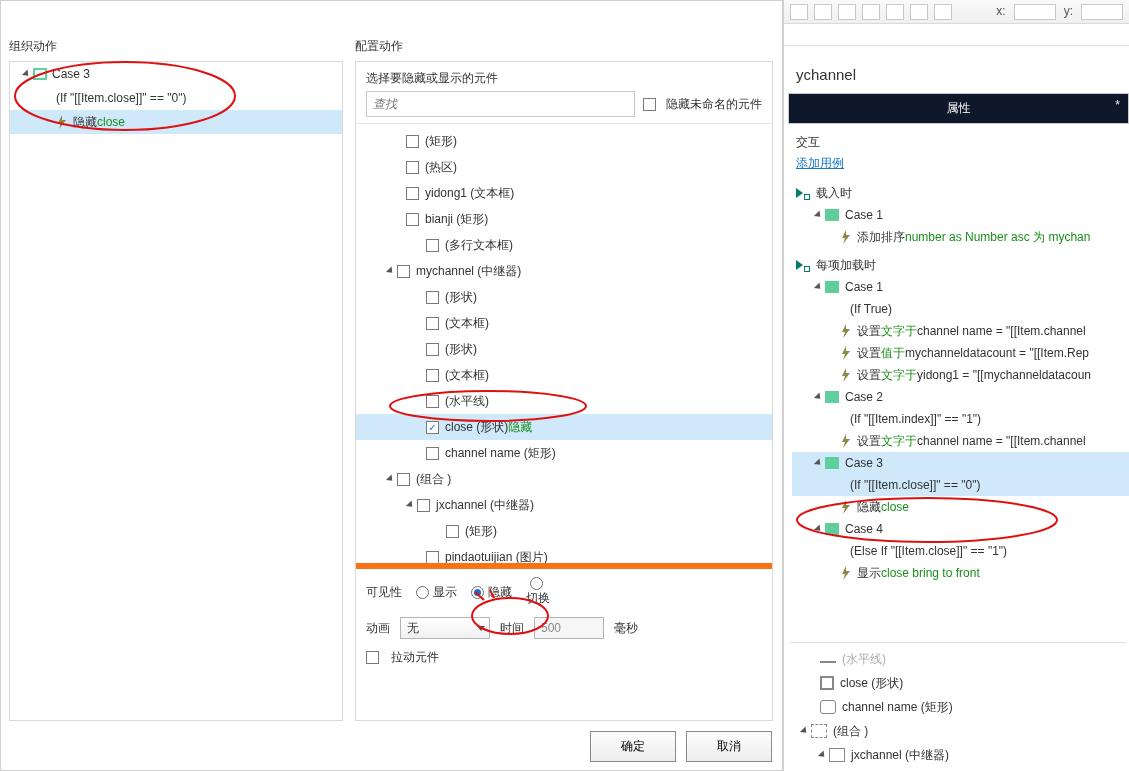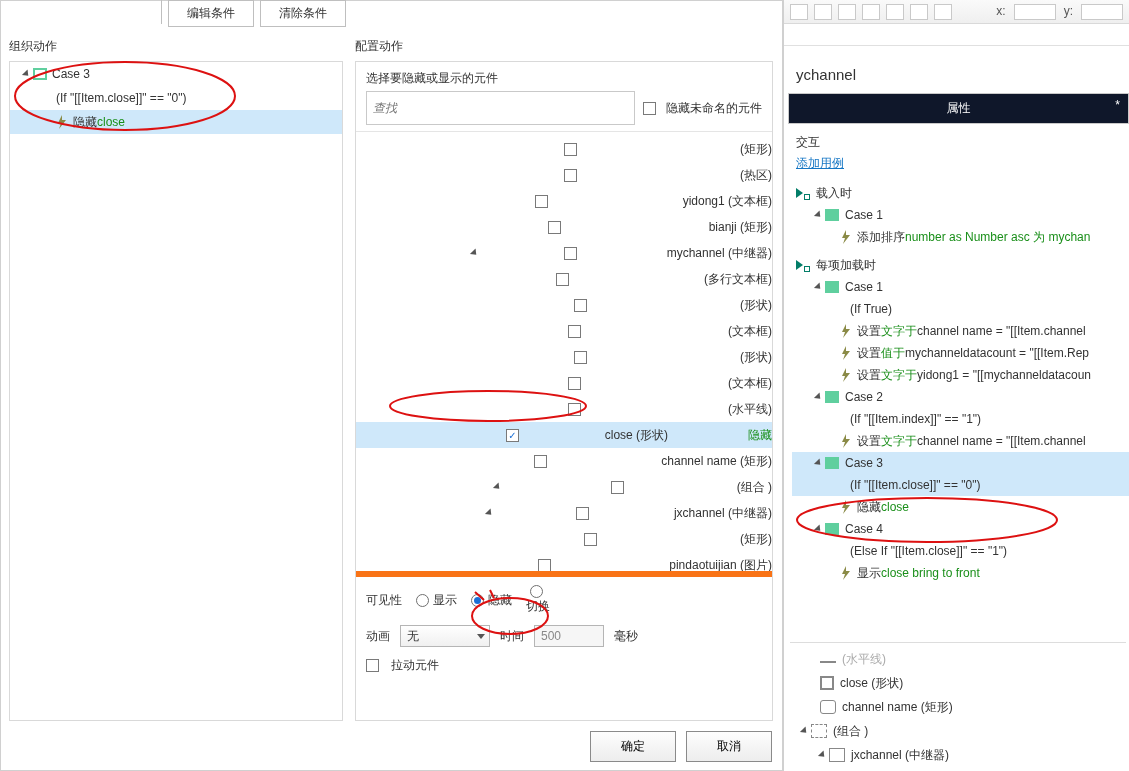--- a/index.html
+++ b/index.html
@@ -35,24 +35,24 @@
   .org-case { padding-left:14px; }
   .org-action { padding-left:46px; }
 
   
   .scribble { position:absolute; pointer-events:none; }
   .scribble svg{ overflow:visible; }
 
   
   .cfg-title { padding:8px 10px 4px; }
   .cfg-search-row { display:flex; align-items:center; gap:8px; padding:0 10px 6px; }
-  .cfg-search { flex:1; border:1px solid #c9c9c9; height:34px; padding:2px 6px; font-style:italic; color:#888; }
+  .cfg-search { flex:1; border:1px solid #c9c9c9; height:26px; padding:2px 6px; font-style:italic; color:#888; }
   .cfg-chk-label { display:flex; align-items:center; gap:4px; color:#333; }
   .cfg-tree { border-top:1px solid #e5e5e5; height:440px; overflow:hidden; padding-top:4px; }
-  .cfg-tree .tree-row{ height:26px;justify-content:space-between; }
+  .cfg-tree .tree-row{ height:26px; }
   .chkbox { width:13px; height:13px; border:1px solid #797979; background:#fff; margin-right:6px; display:inline-flex; align-items:center; justify-content:center; font-size:10px; color:#1a6fd6;}
   .chkbox.checked::after{ content:"✓"; }
   .sel-cfg { background:#cfe8fa; }
 
   .cfg-bottom { padding:8px 10px; border-top:6px solid #f97316; }
   .vis-row { display:flex; align-items:center; gap:14px; margin-bottom:10px; }
   .radio { width:13px; height:13px; border:1px solid #707070; border-radius:50%; display:inline-flex; align-items:center; justify-content:center; margin-right:4px;}
   .radio.sel::after{ content:""; width:7px; height:7px; background:#1a6fd6; border-radius:50%; }
   .anim-row { display:flex; align-items:center; gap:10px; margin-bottom:10px;}
   .combo { border:1px solid #b5b5b5; height:22px; width:90px; display:flex; align-items:center; justify-content:space-between; padding:0 4px 0 6px; background:linear-gradient(#fff,#f0f0f0);}
@@ -90,25 +90,20 @@
   .o-ico.cb{ width:14px; height:14px; border:2px solid #888;}
   .o-ico.group{ border:1px dashed #888;}
 
 </style>
 </head>
 <body>
 
 <div class="root">
 
   <div class="dialog">
-    <div class="top-btns">
-      <div style="border:1px solid #bfbfbf; border-top:0; border-right:0; width:1px; height:24px;"></div>
-      <button class="btn-grey">编辑条件</button>
-      <button class="btn-grey">清除条件</button>
-    </div>
 
     <div class="panel-label org-label">组织动作</div>
     <div class="panel-label cfg-label">配置动作</div>
 
     <div class="org-panel">
       <div class="tree-row org-case">
         <span class="caret"></span>
         <span class="ico-repeater"></span>
         <span>Case 3</span>
       </div>
@@ -150,29 +145,29 @@
             <span class="indent" style="width:46px"></span>
             <span class="chkbox"></span>
             <span>yidong1 (文本框)</span>
           </div>
         <div class="tree-row">
             <span class="indent" style="width:46px"></span>
             <span class="chkbox"></span>
             <span>bianji (矩形)</span>
           </div>
         <div class="tree-row">
+            <span class="indent" style="width:66px"></span>
+            <span class="chkbox"></span>
+            <span>(多行文本框)</span>
+          </div>
+        <div class="tree-row">
             <span class="indent" style="width:28px"></span>
             <span class="caret"></span>
             <span class="chkbox"></span>
             <span>mychannel (中继器)</span>
-          </div>
-        <div class="tree-row">
-            <span class="indent" style="width:66px"></span>
-            <span class="chkbox"></span>
-            <span>(多行文本框)</span>
           </div>
         <div class="tree-row">
             <span class="indent" style="width:66px"></span>
             <span class="chkbox"></span>
             <span>(形状)</span>
           </div>
         <div class="tree-row">
             <span class="indent" style="width:66px"></span>
             <span class="chkbox"></span>
             <span>(文本框)</span>

